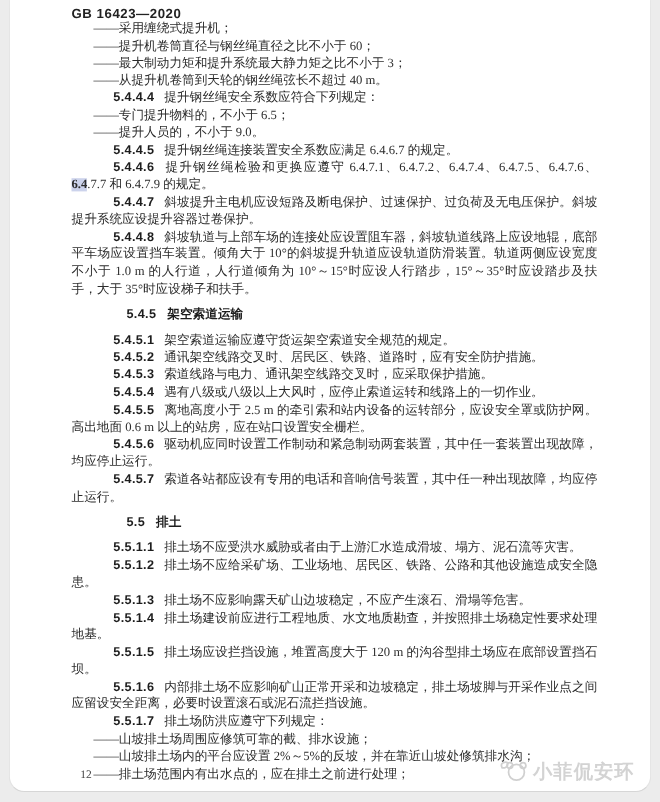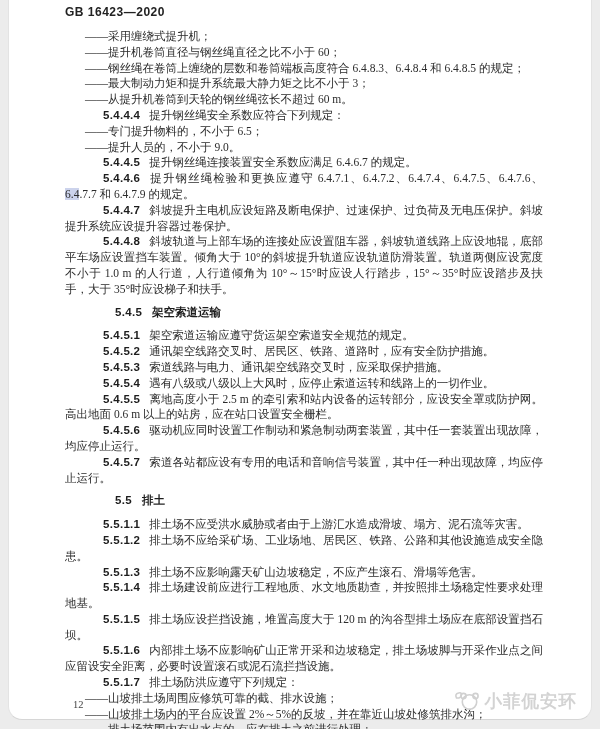--- a/index.html
+++ b/index.html
@@ -22,21 +22,20 @@
   .content {
     position: absolute;
     left: 56px; right: 48px; top: 5px;
     color: var(--text-col, #2b2b2b);
   }
   .doc-header {
     font-family: "Liberation Sans", sans-serif;
     font-weight: bold;
     font-size: 12px;
     letter-spacing: 0.5px;
-    margin-bottom: 10px;
     color: #222;
   }
   .block {
     font-size: 11.5px;
     line-height: 15.8px;
     text-align: justify;
     color: var(--text-col, #2b2b2b);
   }
   .block.dash { margin-left: 20px; text-align: left; }
   .block .num {
@@ -48,21 +47,21 @@
     padding-left: 38px;
   }
   .block.heading {
     font-family: "Liberation Sans", sans-serif;
     font-weight: bold;
     margin: 7px 0 8px 12px;
     color: #1d1d1d;
     text-align: left;
   }
   .block.heading .num { margin-right: 10px; }
-  .hl { background: var(--hl, #ccd3ec); }
+  .hl { background: var(--hl, #ccd3ec); font-weight: bold; }
   .page-number {
     position: absolute;
     left: 64px; bottom: 9px;
     font-size: 10.5px;
     color: #444;
   }
   .watermark {
     position: absolute;
     right: 14px; bottom: 6px;
     display: flex;
@@ -81,23 +80,22 @@
 </style>
 </head>
 <body>
 
 <div class="page">
   <div class="content">
     <div class="doc-header">GB 16423—2020</div>
     <div id="doc-body">
         <p class="block dash"><span>——采用缠绕式提升机；</span></p>
         <p class="block dash"><span>——提升机卷筒直径与钢丝绳直径之比不小于 60；</span></p>
-        <p class="block dash"><span>——钢丝绳在卷筒上缠绕的层数和卷筒端板高度符合 6.4.8.3、6.4.8.4 和 6.4.8.5 的规定；</span></p>
         <p class="block dash"><span>——最大制动力矩和提升系统最大静力矩之比不小于 3；</span></p>
-        <p class="block dash"><span>——从提升机卷筒到天轮的钢丝绳弦长不超过 60 m。</span></p>
+        <p class="block dash"><span>——从提升机卷筒到天轮的钢丝绳弦长不超过 40 m。</span></p>
         <p class="block clause"><span class="num">5.4.4.4</span><span>提升钢丝绳安全系数应符合下列规定：</span></p>
         <p class="block dash"><span>——专门提升物料的，不小于 6.5；</span></p>
         <p class="block dash"><span>——提升人员的，不小于 9.0。</span></p>
         <p class="block clause"><span class="num">5.4.4.5</span><span>提升钢丝绳连接装置安全系数应满足 6.4.6.7 的规定。</span></p>
         <p class="block clause"><span class="num">5.4.4.6</span><span>提升钢丝绳检验和更换应遵守 6.4.7.1、6.4.7.2、6.4.7.4、6.4.7.5、6.4.7.6、</span><span class="hl">6.4</span><span>.7.7 和 6.4.7.9 的规定。</span></p>
         <p class="block clause"><span class="num">5.4.4.7</span><span>斜坡提升主电机应设短路及断电保护、过速保护、过负荷及无电压保护。斜坡提升系统应设提升容器过卷保护。</span></p>
         <p class="block clause"><span class="num">5.4.4.8</span><span>斜坡轨道与上部车场的连接处应设置阻车器，斜坡轨道线路上应设地辊，底部平车场应设置挡车装置。倾角大于 10°的斜坡提升轨道应设轨道防滑装置。轨道两侧应设宽度不小于 1.0 m 的人行道，人行道倾角为 10°～15°时应设人行踏步，15°～35°时应设踏步及扶手，大于 35°时应设梯子和扶手。</span></p>
         <p class="block heading"><span class="num">5.4.5</span><span>架空索道运输</span></p>
         <p class="block clause"><span class="num">5.4.5.1</span><span>架空索道运输应遵守货运架空索道安全规范的规定。</span></p>
         <p class="block clause"><span class="num">5.4.5.2</span><span>通讯架空线路交叉时、居民区、铁路、道路时，应有安全防护措施。</span></p>

